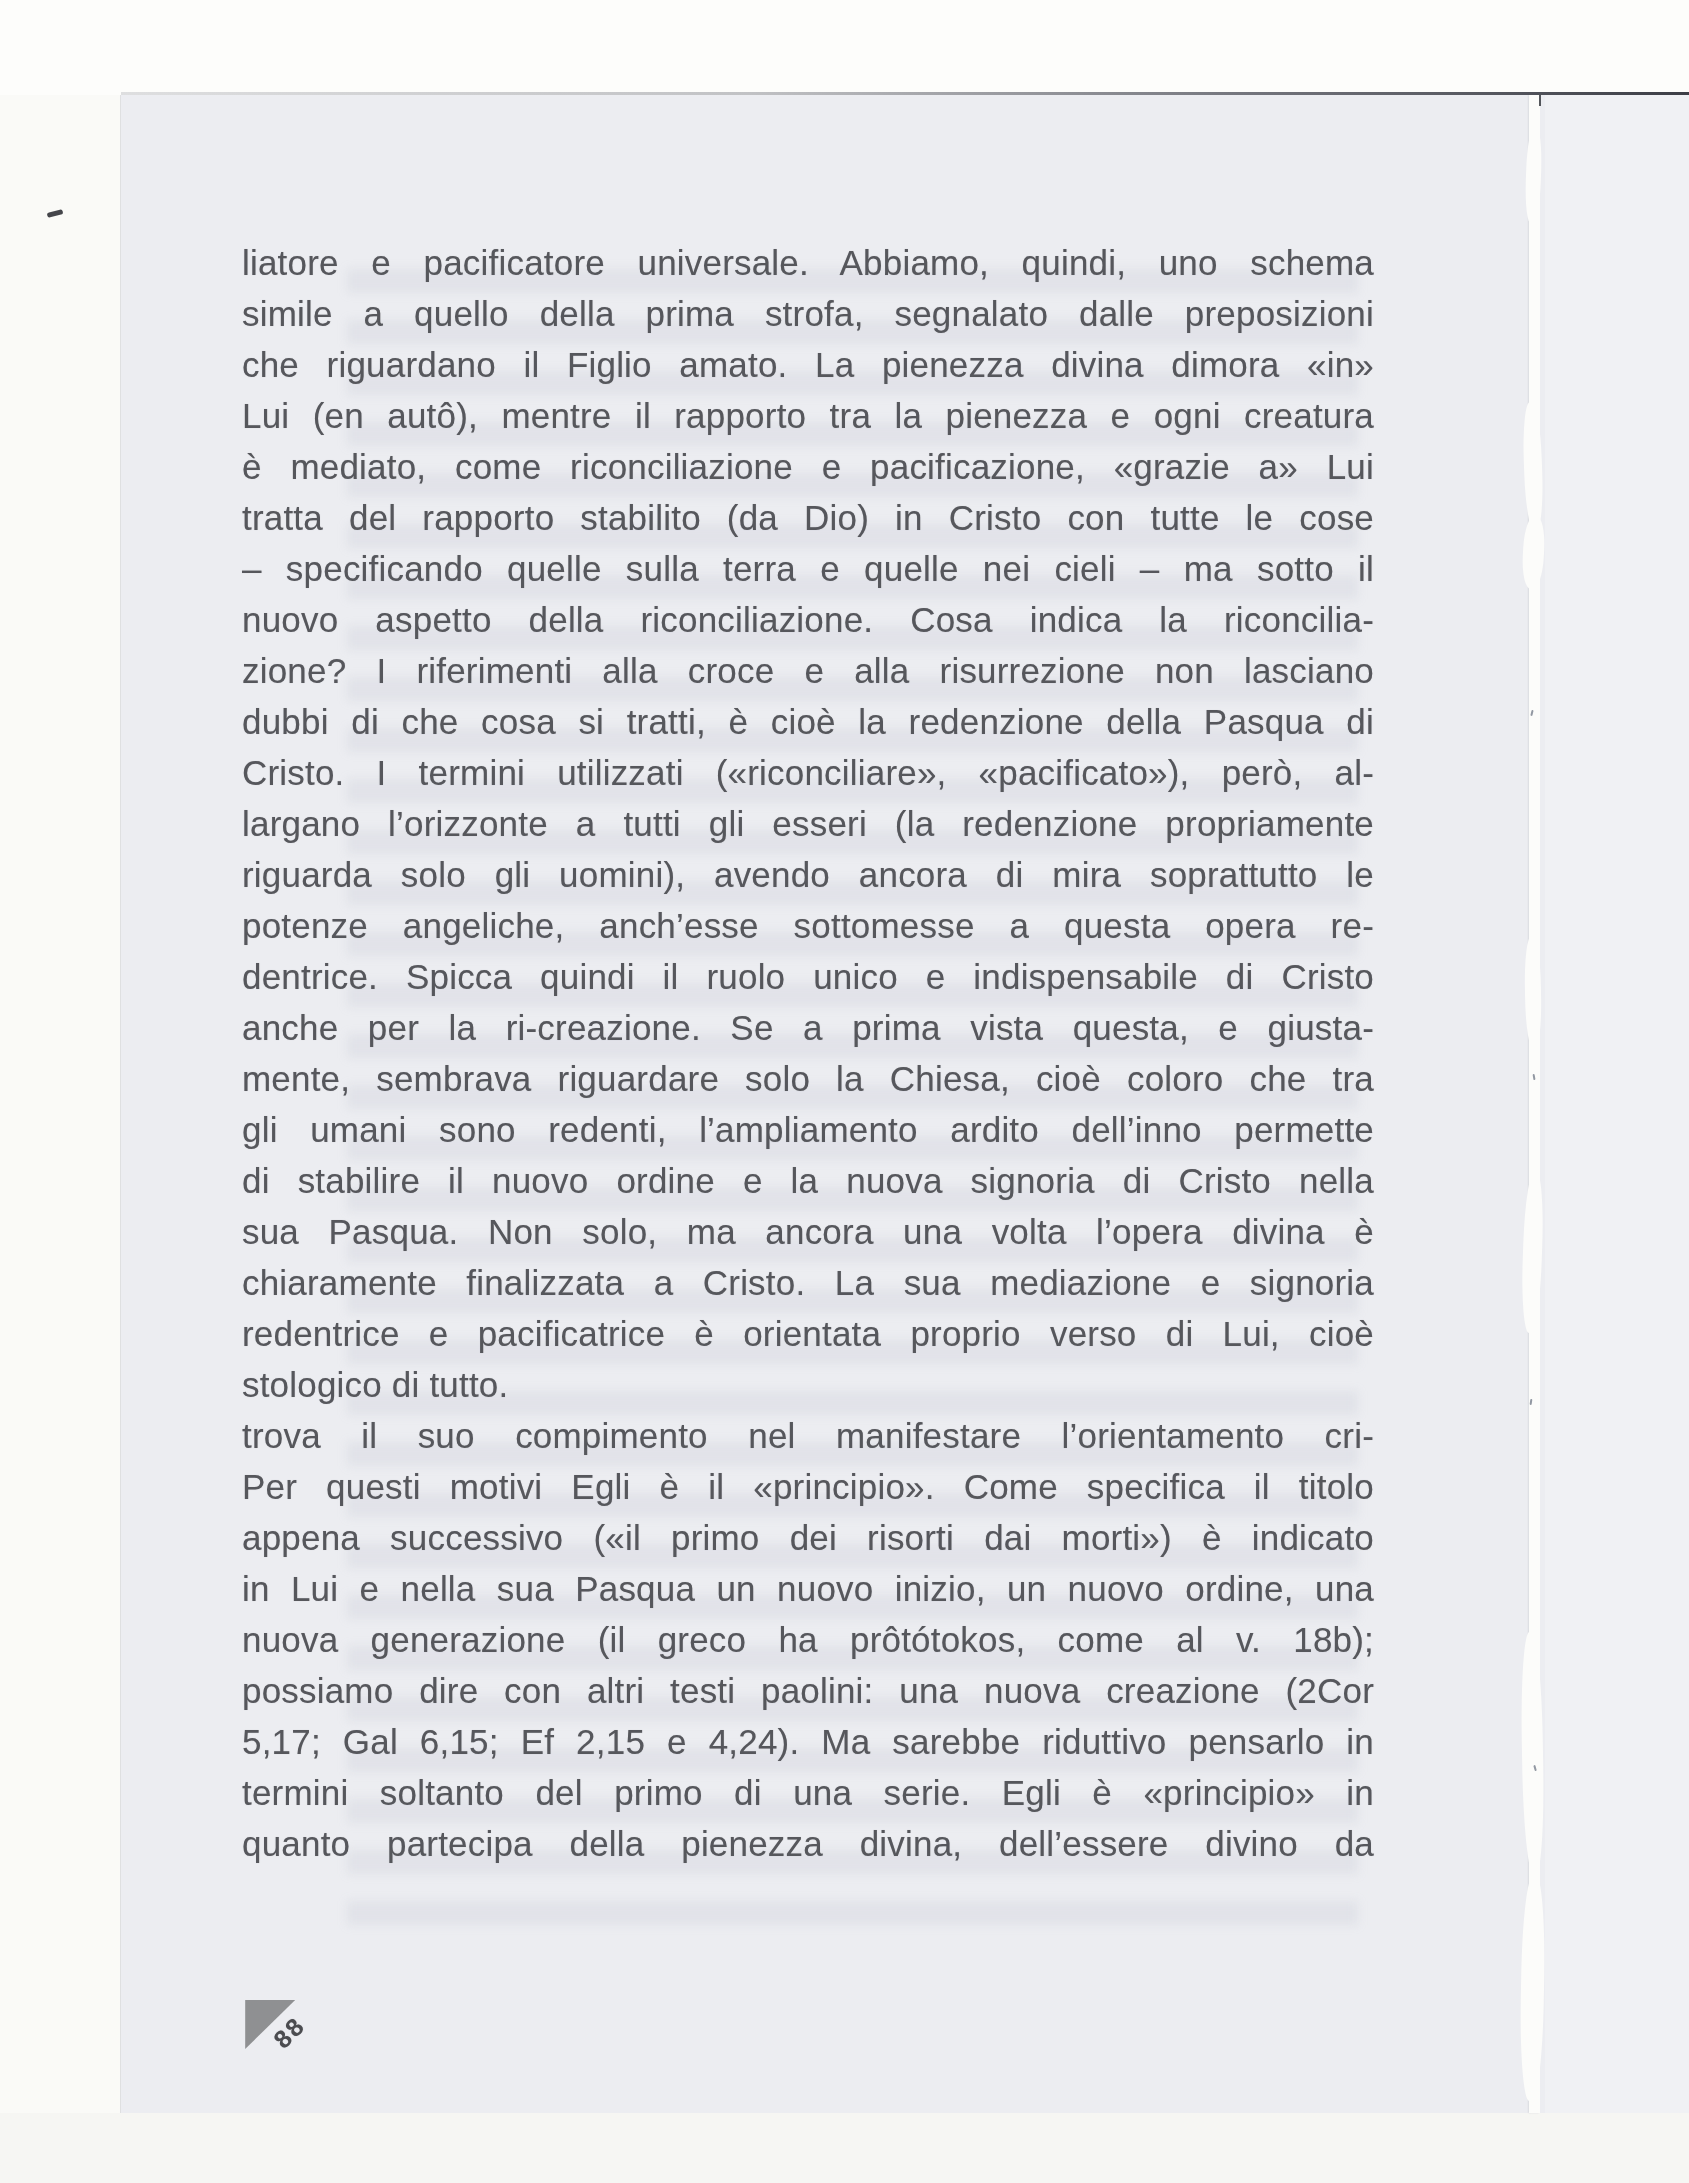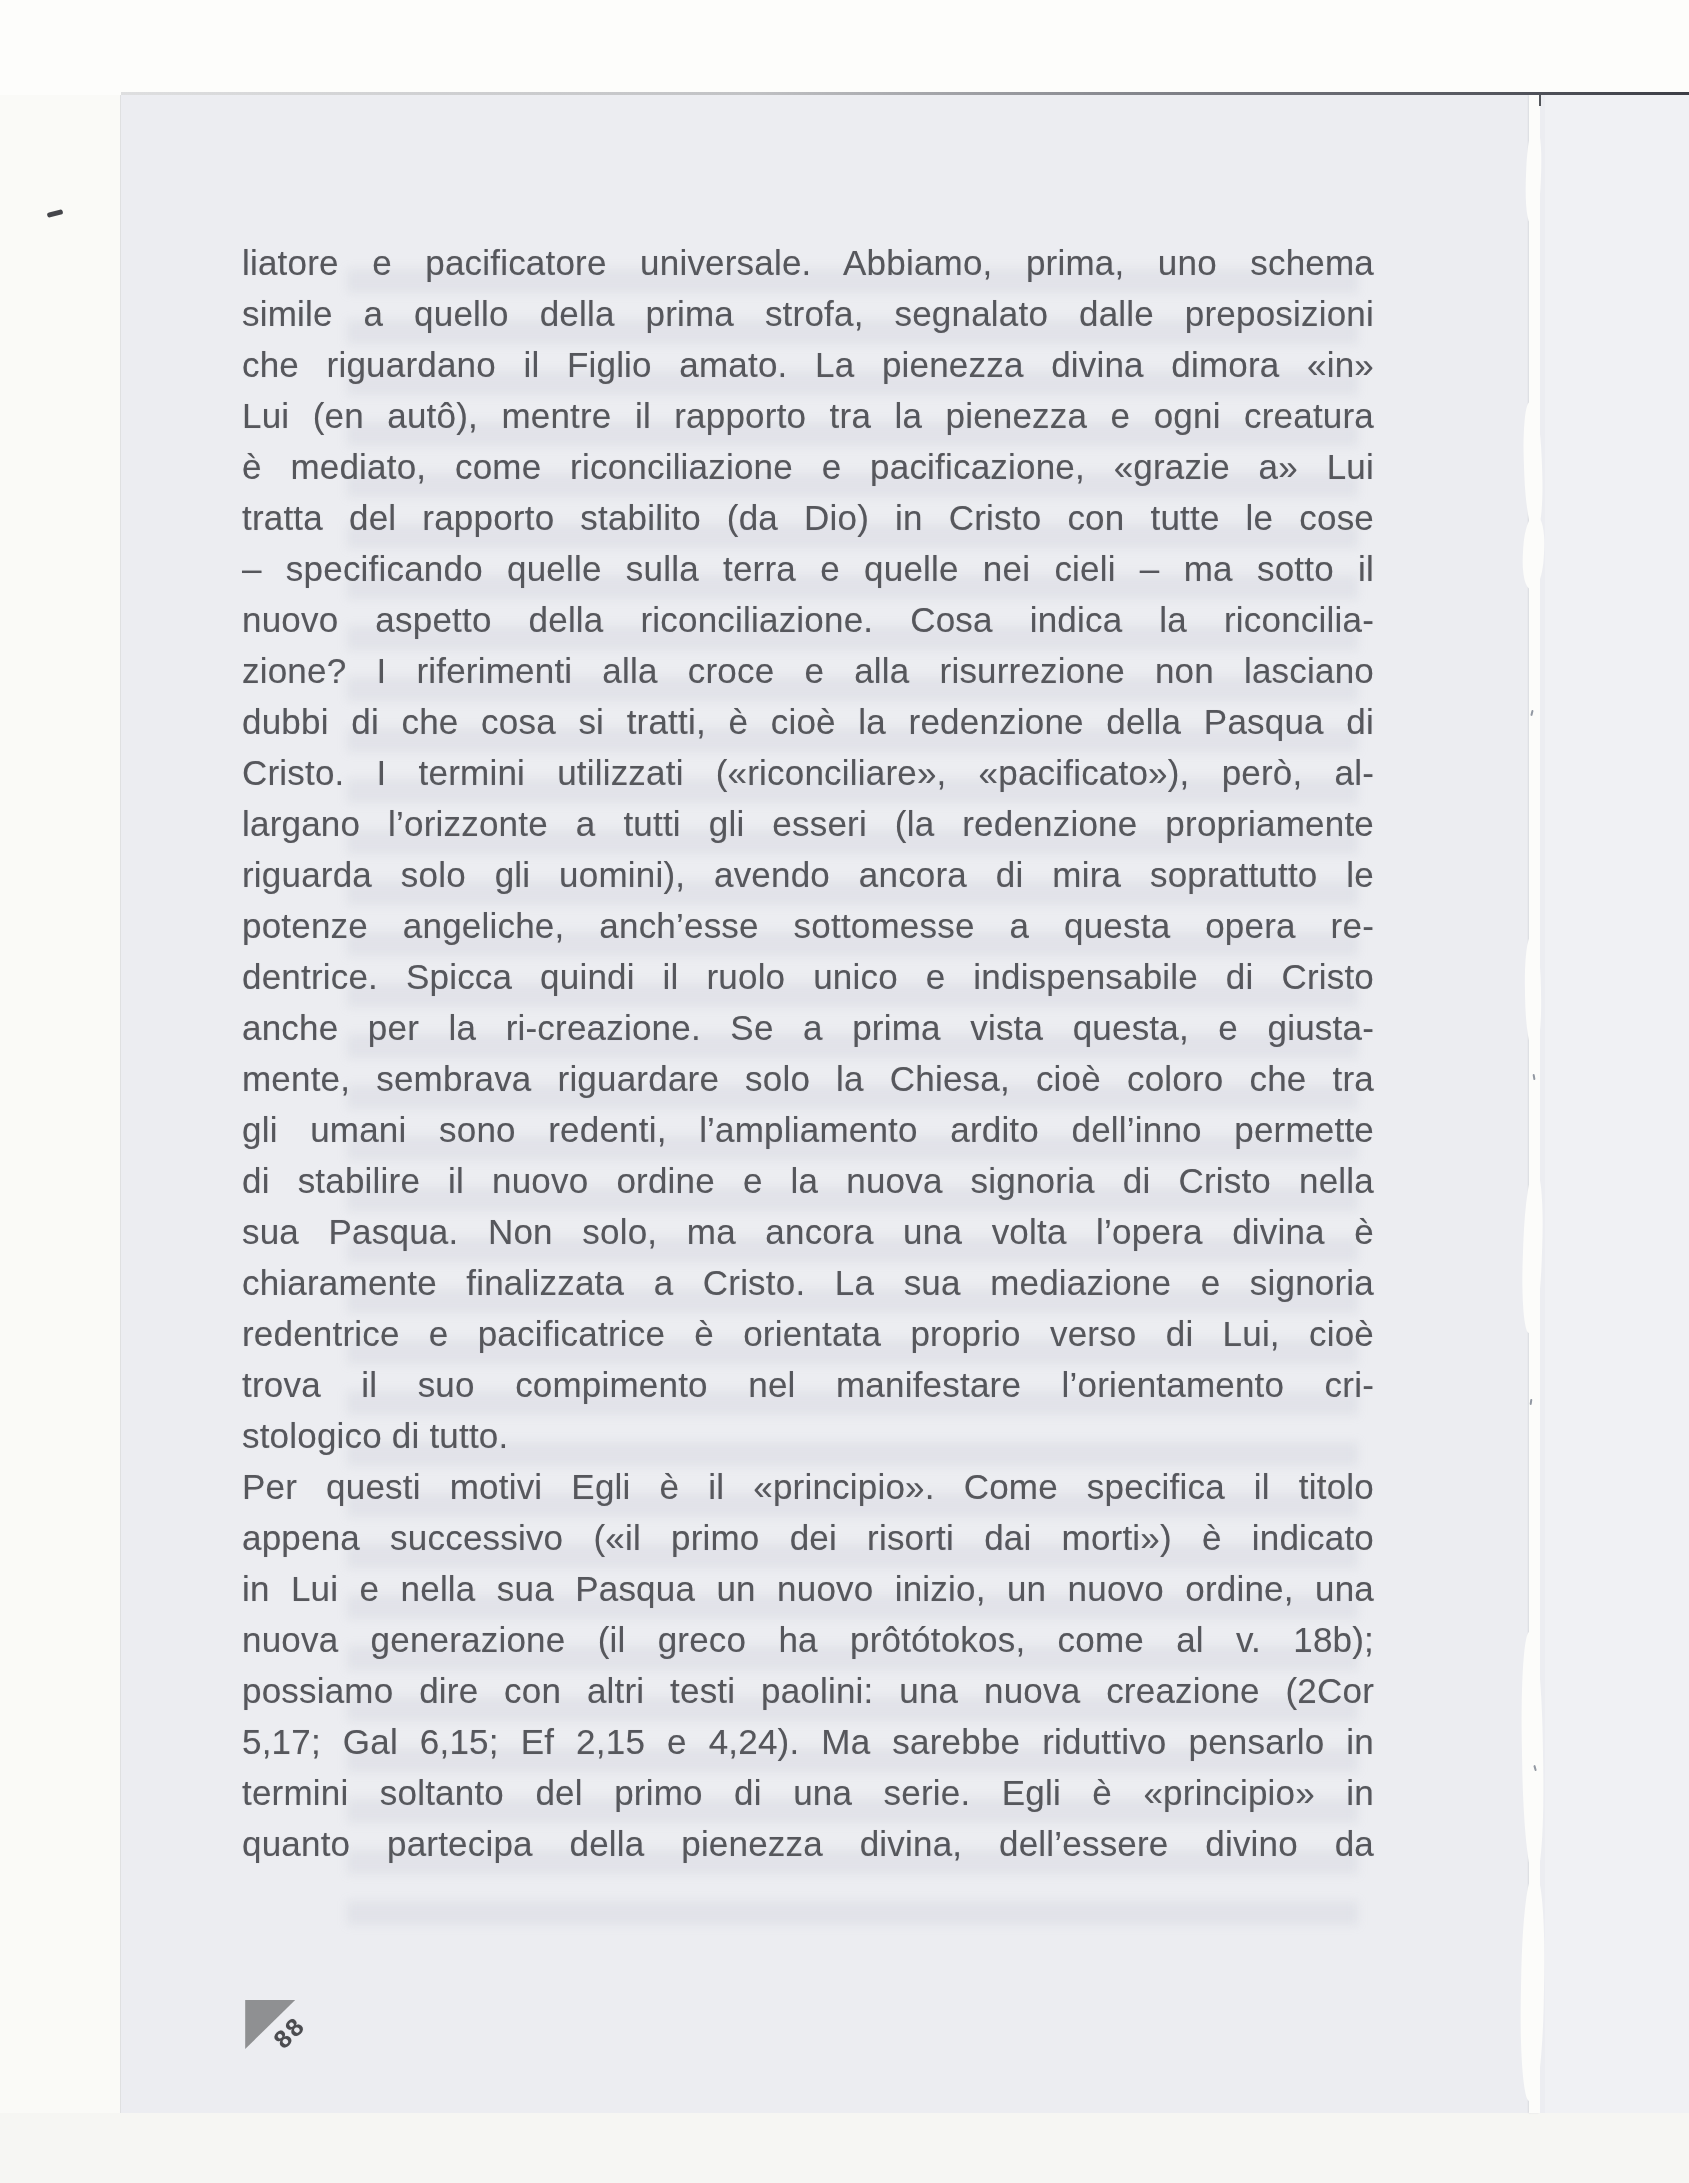--- a/index.html
+++ b/index.html
@@ -121,21 +121,21 @@
     <div class="bump b7"></div>
     <div class="speck s1"></div>
     <div class="speck s2"></div>
     <div class="speck s3"></div>
     <div class="speck s4"></div>
   </div>
 
   <div class="ghost"></div>
 
   <div class="text-block">
-      <div class="line"><span>liatore e pacificatore universale. Abbiamo, prima, uno schema</span></div>
+      <div class="line"><span>liatore e pacificatore universale. Abbiamo, quindi, uno schema</span></div>
       <div class="line"><span>simile a quello della prima strofa, segnalato dalle preposizioni</span></div>
       <div class="line"><span>che riguardano il Figlio amato. La pienezza divina dimora «in»</span></div>
       <div class="line"><span>Lui (</span><span class="it">en autô</span><span>), mentre il rapporto tra la pienezza e ogni creatura</span></div>
       <div class="line"><span>è mediato, come riconciliazione e pacificazione, «grazie a» Lui</span></div>
       <div class="line"><span>tratta del rapporto stabilito (da Dio) in Cristo con tutte le cose</span></div>
       <div class="line"><span>– specificando quelle sulla terra e quelle nei cieli – ma sotto il</span></div>
       <div class="line"><span>nuovo aspetto della riconciliazione. Cosa indica la riconcilia-</span></div>
       <div class="line"><span>zione? I riferimenti alla croce e alla risurrezione non lasciano</span></div>
       <div class="line"><span>dubbi di che cosa si tratti, è cioè la redenzione della Pasqua di</span></div>
       <div class="line"><span>Cristo. I termini utilizzati («riconciliare», «pacificato»), però, al-</span></div>
@@ -143,22 +143,22 @@
       <div class="line"><span>riguarda solo gli uomini), avendo ancora di mira soprattutto le</span></div>
       <div class="line"><span>potenze angeliche, anch’esse sottomesse a questa opera re-</span></div>
       <div class="line"><span>dentrice. Spicca quindi il ruolo unico e indispensabile di Cristo</span></div>
       <div class="line"><span>anche per la ri-creazione. Se a prima vista questa, e giusta-</span></div>
       <div class="line"><span>mente, sembrava riguardare solo la Chiesa, cioè coloro che tra</span></div>
       <div class="line"><span>gli umani sono redenti, l’ampliamento ardito dell’inno permette</span></div>
       <div class="line"><span>di stabilire il nuovo ordine e la nuova signoria di Cristo nella</span></div>
       <div class="line"><span>sua Pasqua. Non solo, ma ancora una volta l’opera divina è</span></div>
       <div class="line"><span>chiaramente finalizzata a Cristo. La sua mediazione e signoria</span></div>
       <div class="line"><span>redentrice e pacificatrice è orientata proprio verso di Lui, cioè</span></div>
+      <div class="line no-just"><span>stologico di tutto.</span></div>
       <div class="line"><span>trova il suo compimento nel manifestare l’orientamento cri-</span></div>
-      <div class="line no-just"><span>stologico di tutto.</span></div>
       <div class="line"><span>Per questi motivi Egli è il «principio». Come specifica il titolo</span></div>
       <div class="line"><span>appena successivo («il primo dei risorti dai morti») è indicato</span></div>
       <div class="line"><span>in Lui e nella sua Pasqua un nuovo inizio, un nuovo ordine, una</span></div>
       <div class="line"><span>nuova generazione (il greco ha prôtótokos, come al v. 18b);</span></div>
       <div class="line"><span>possiamo dire con altri testi paolini: una nuova creazione (2Cor</span></div>
       <div class="line"><span>5,17; Gal 6,15; Ef 2,15 e 4,24). Ma sarebbe riduttivo pensarlo in</span></div>
       <div class="line"><span>termini soltanto del primo di una serie. Egli è «principio» in</span></div>
       <div class="line"><span>quanto partecipa della pienezza divina, dell’essere divino da</span></div>
     </div>
 

